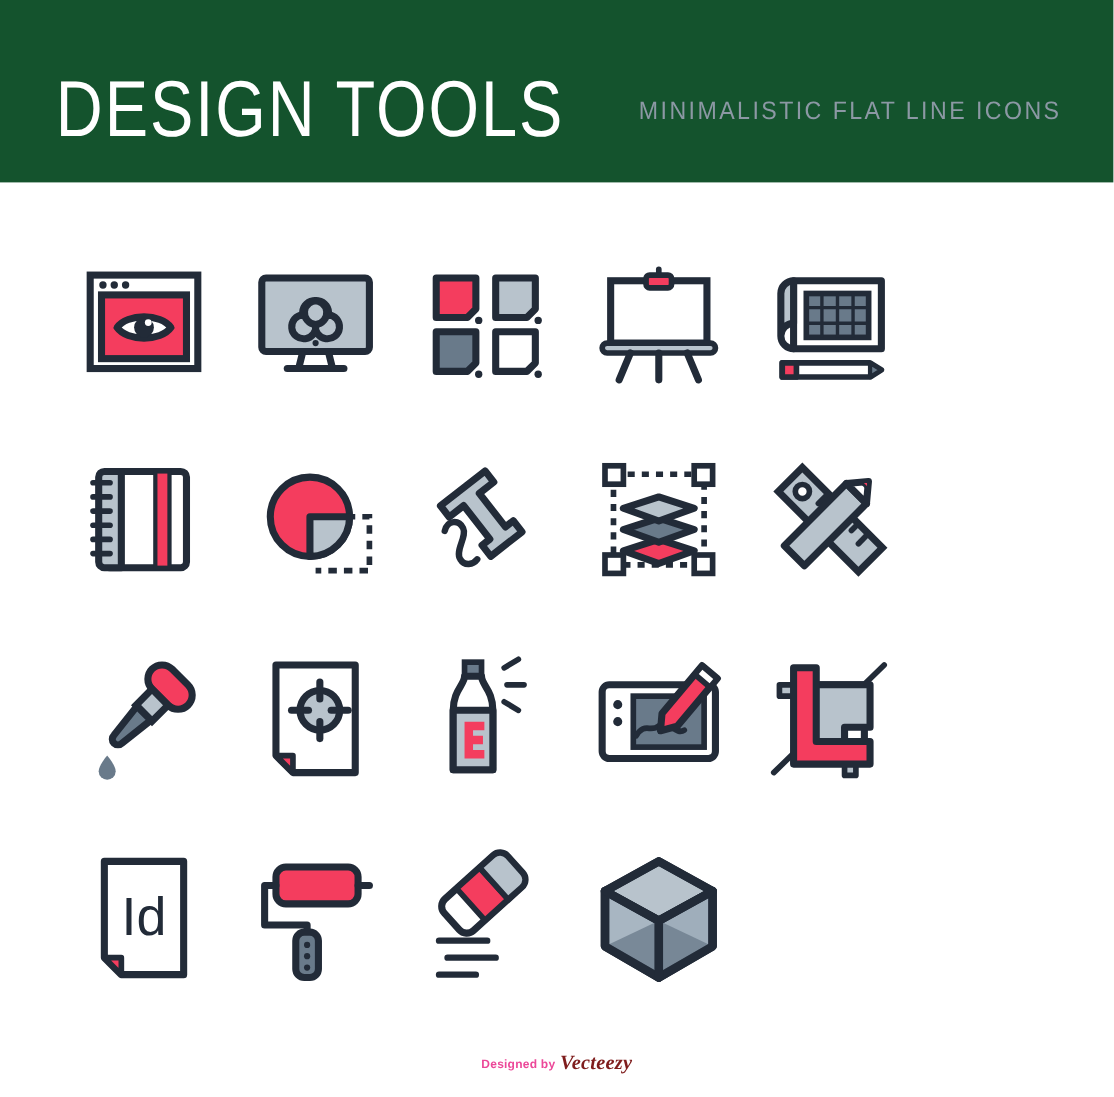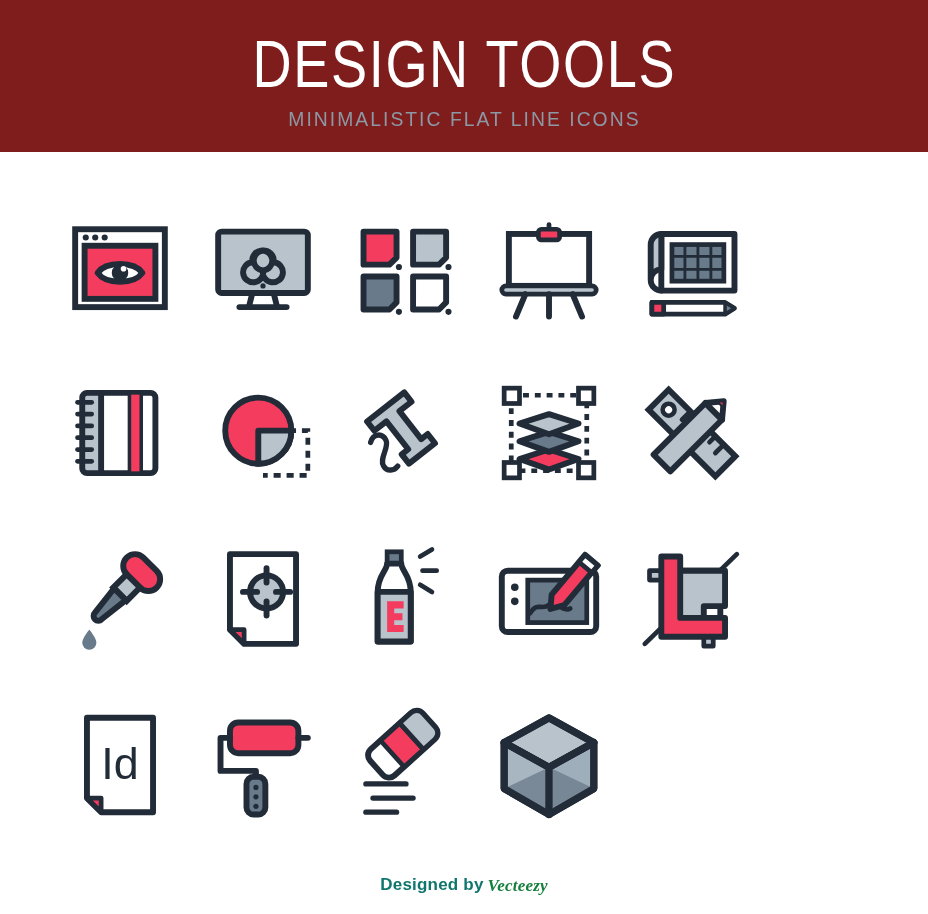--- a/index.html
+++ b/index.html
@@ -12,23 +12,22 @@
     height: 914px;
     font-family: "Liberation Sans", sans-serif;
     overflow: hidden;
     position: relative;
   }
 
   
   .header {
     width: 928px;
     height: 152px;
-    background: #7f1d1d;
+    background: #14532d;
     display: flex;
-    flex-direction: column;
     align-items: center;
     justify-content: flex-start;
     box-sizing: border-box;
     padding-top: 28px;
   }
   .header-title {
     color: #ffffff;
     font-family: "Liberation Sans", sans-serif;
     font-size: 66px;
     line-height: 72px;
@@ -79,31 +78,31 @@
   
   .footer {
     position: absolute;
     left: 0;
     bottom: 18px;
     width: 928px;
     text-align: center;
   }
   .footer-text {
     font-family: "Liberation Sans", sans-serif;
-    font-size: 17px;
-    color: #0f766e;
+    font-size: 10px;
+    color: #ec4899;
     letter-spacing: 0.2px;
     font-weight: bold;
   }
   .footer-brand {
     font-family: "Liberation Serif", serif;
     font-size: 17px;
     font-weight: bold;
     font-style: italic;
-    color: #15803d;
+    color: #7f1d1d;
     letter-spacing: 0.2px;
     margin-left: 4px;
     vertical-align: -1px;
   }
 </style>
 </head>
 <body>
 
 <div class="header">
   <div class="header-title">DESIGN TOOLS</div>

